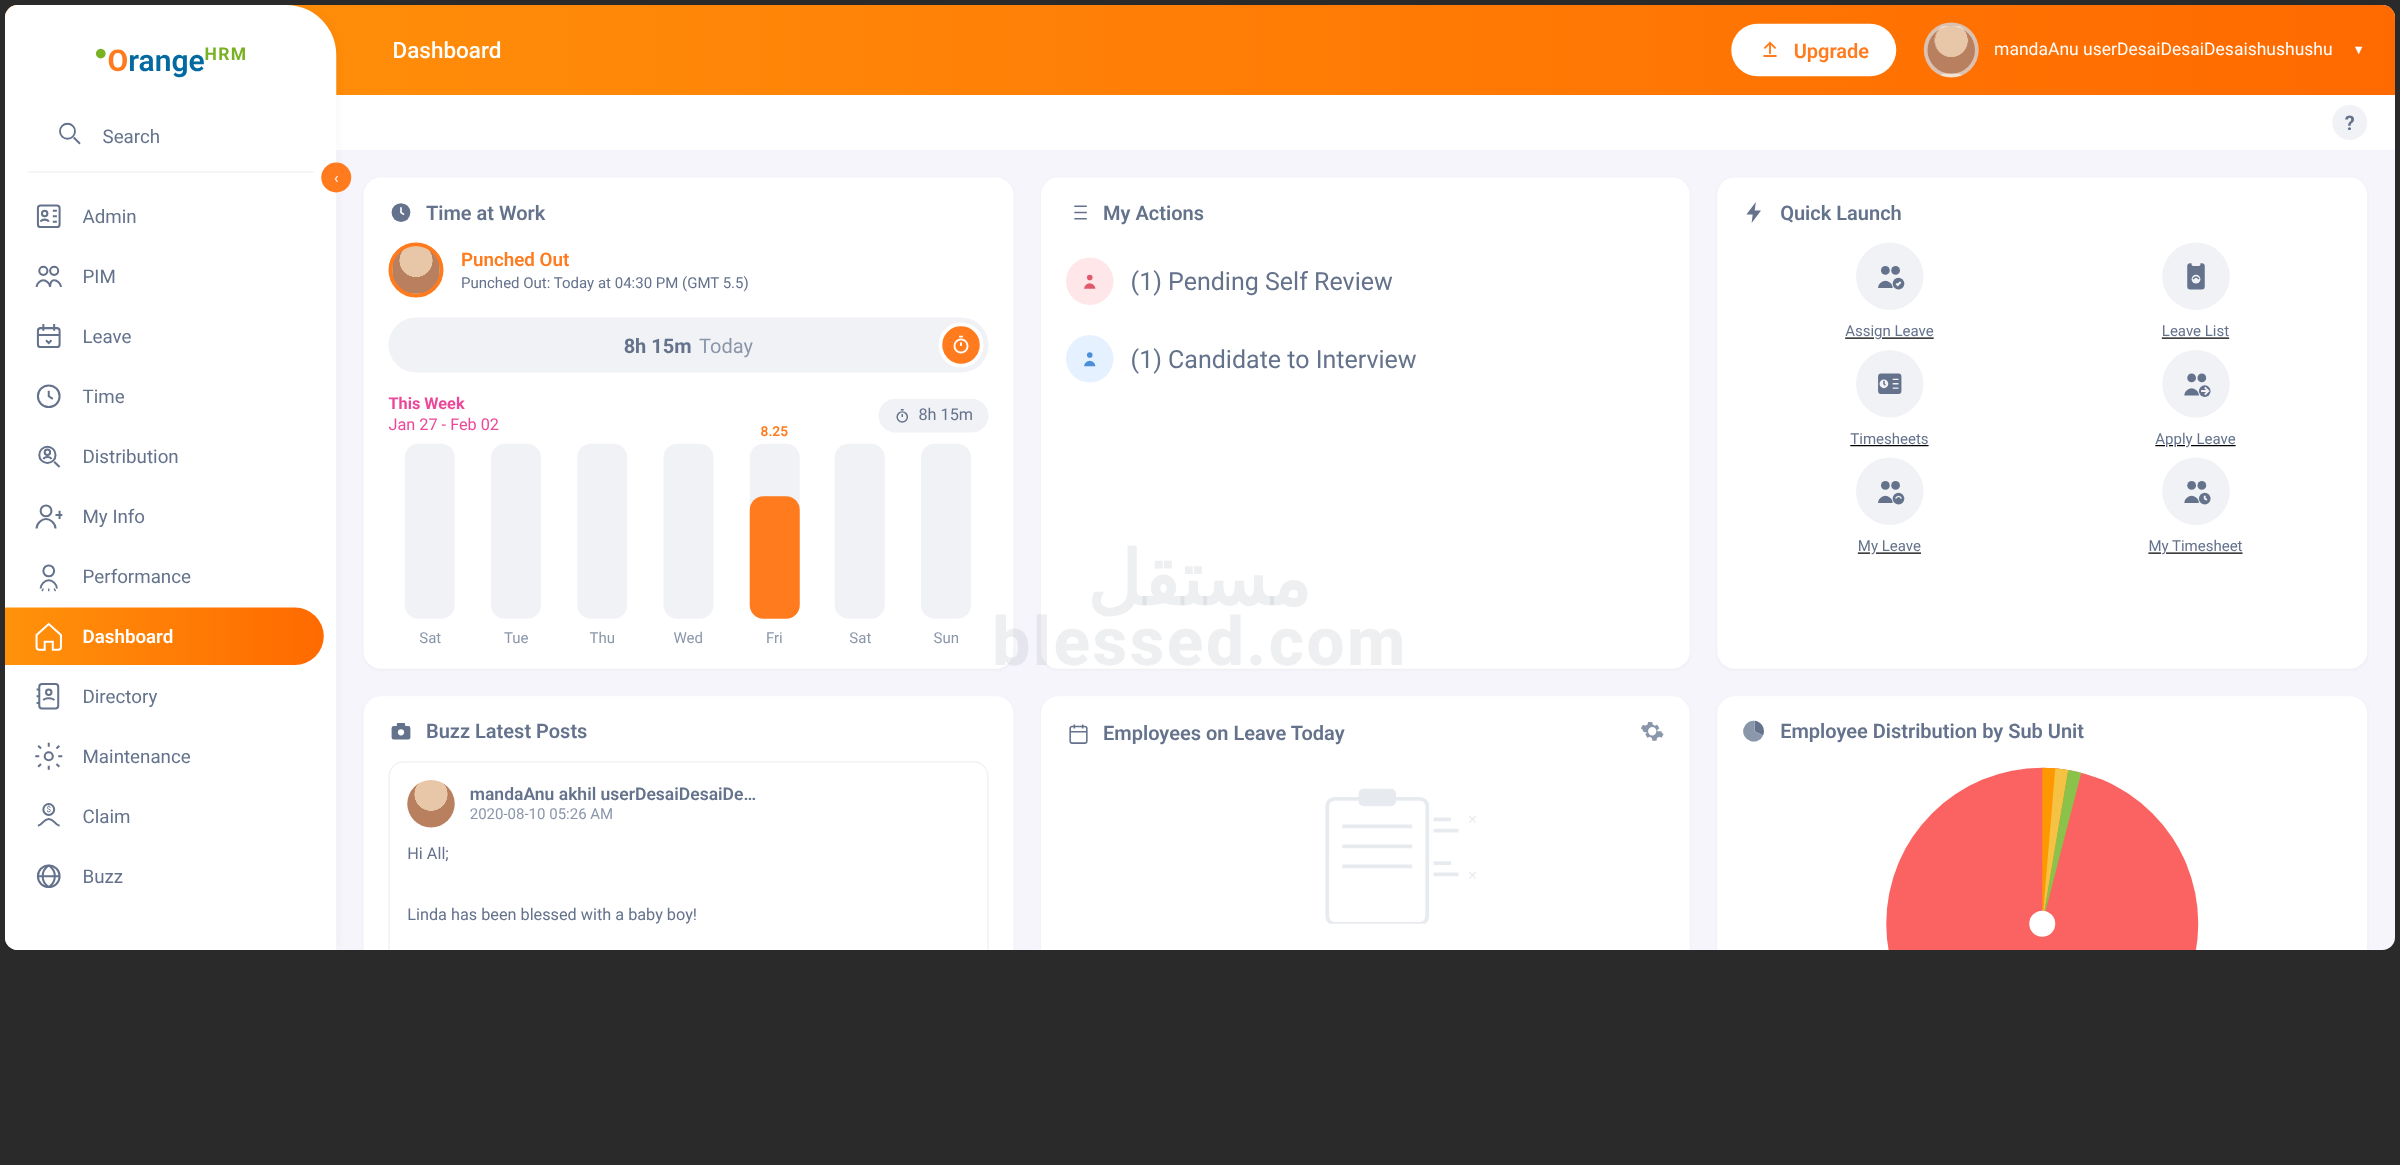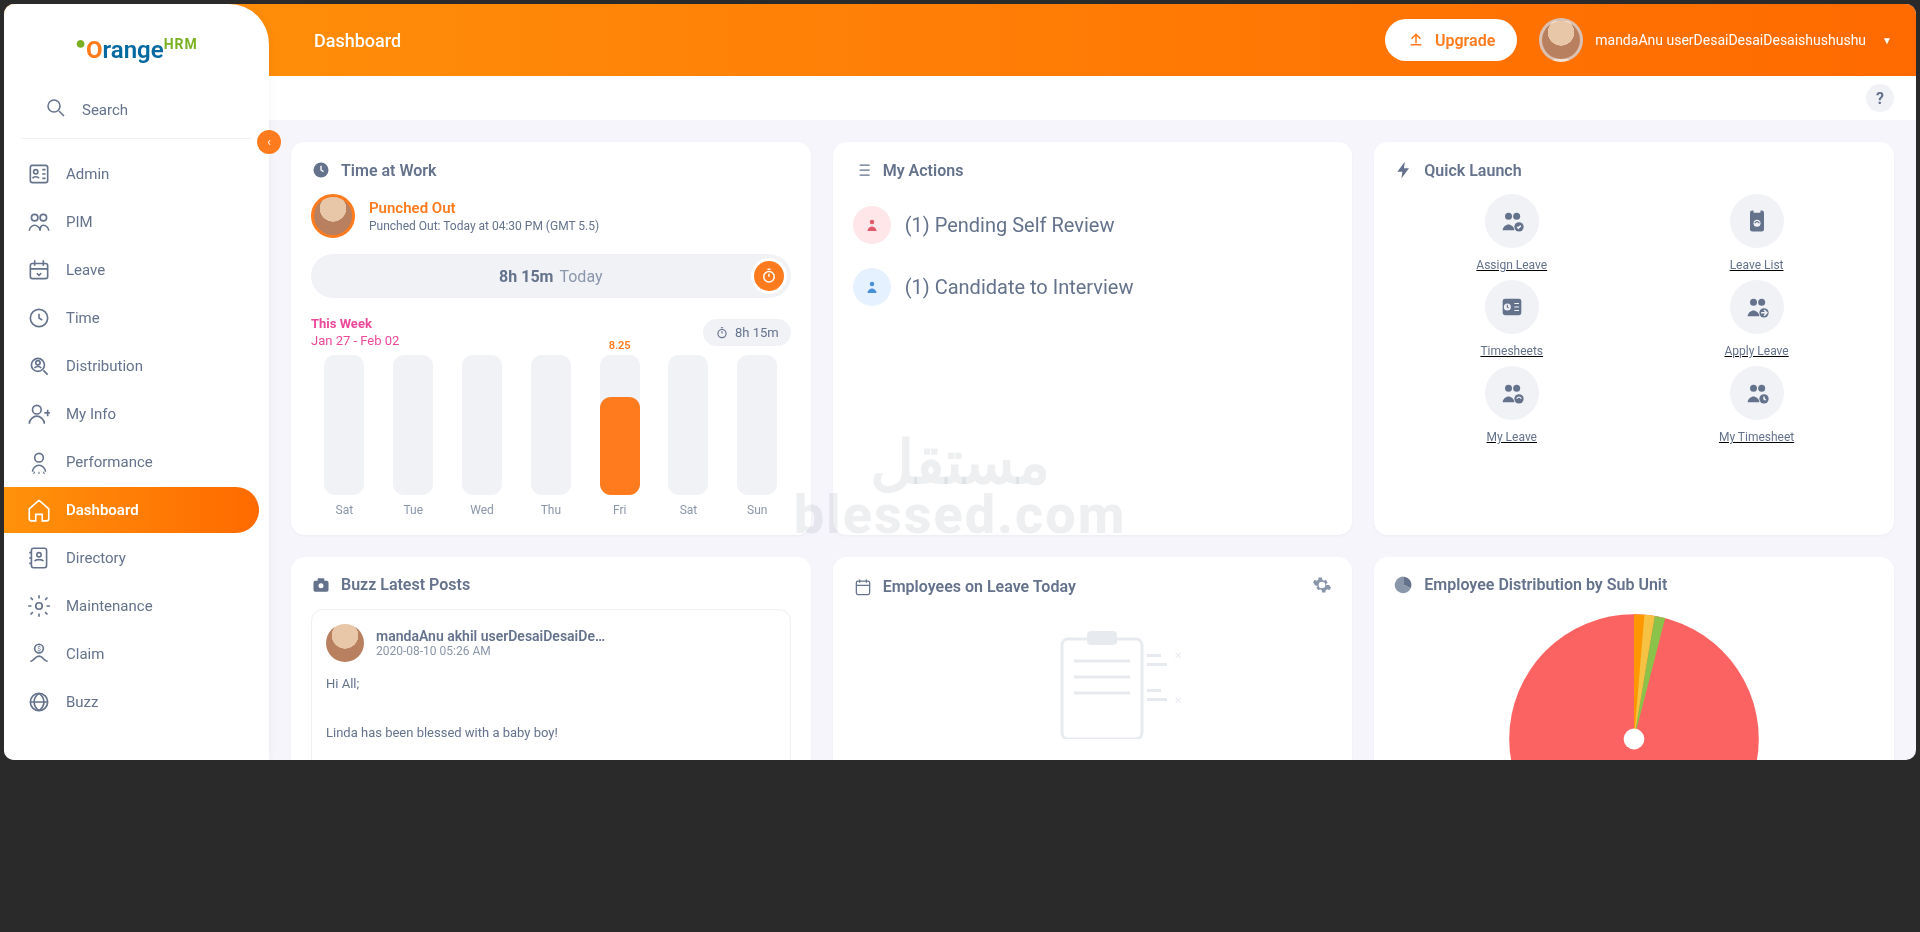--- a/index.html
+++ b/index.html
@@ -316,25 +316,25 @@
             <div class="barcol">
               <div class="bar " style="height:140px"></div>
               <div class="day">Sat</div>
             </div>
             <div class="barcol">
               <div class="bar " style="height:140px"></div>
               <div class="day">Tue</div>
             </div>
             <div class="barcol">
               <div class="bar " style="height:140px"></div>
+              <div class="day">Thu</div>
+            </div>
+            <div class="barcol">
+              <div class="bar " style="height:140px"></div>
               <div class="day">Wed</div>
-            </div>
-            <div class="barcol">
-              <div class="bar " style="height:140px"></div>
-              <div class="day">Thu</div>
             </div>
             <div class="barcol">
               <div class="bar fri" style="height:140px">
                 <span class="bar-val">8.25</span>
               </div>
               <div class="day">Fri</div>
             </div>
             <div class="barcol">
               <div class="bar " style="height:140px"></div>
               <div class="day">Sat</div>

